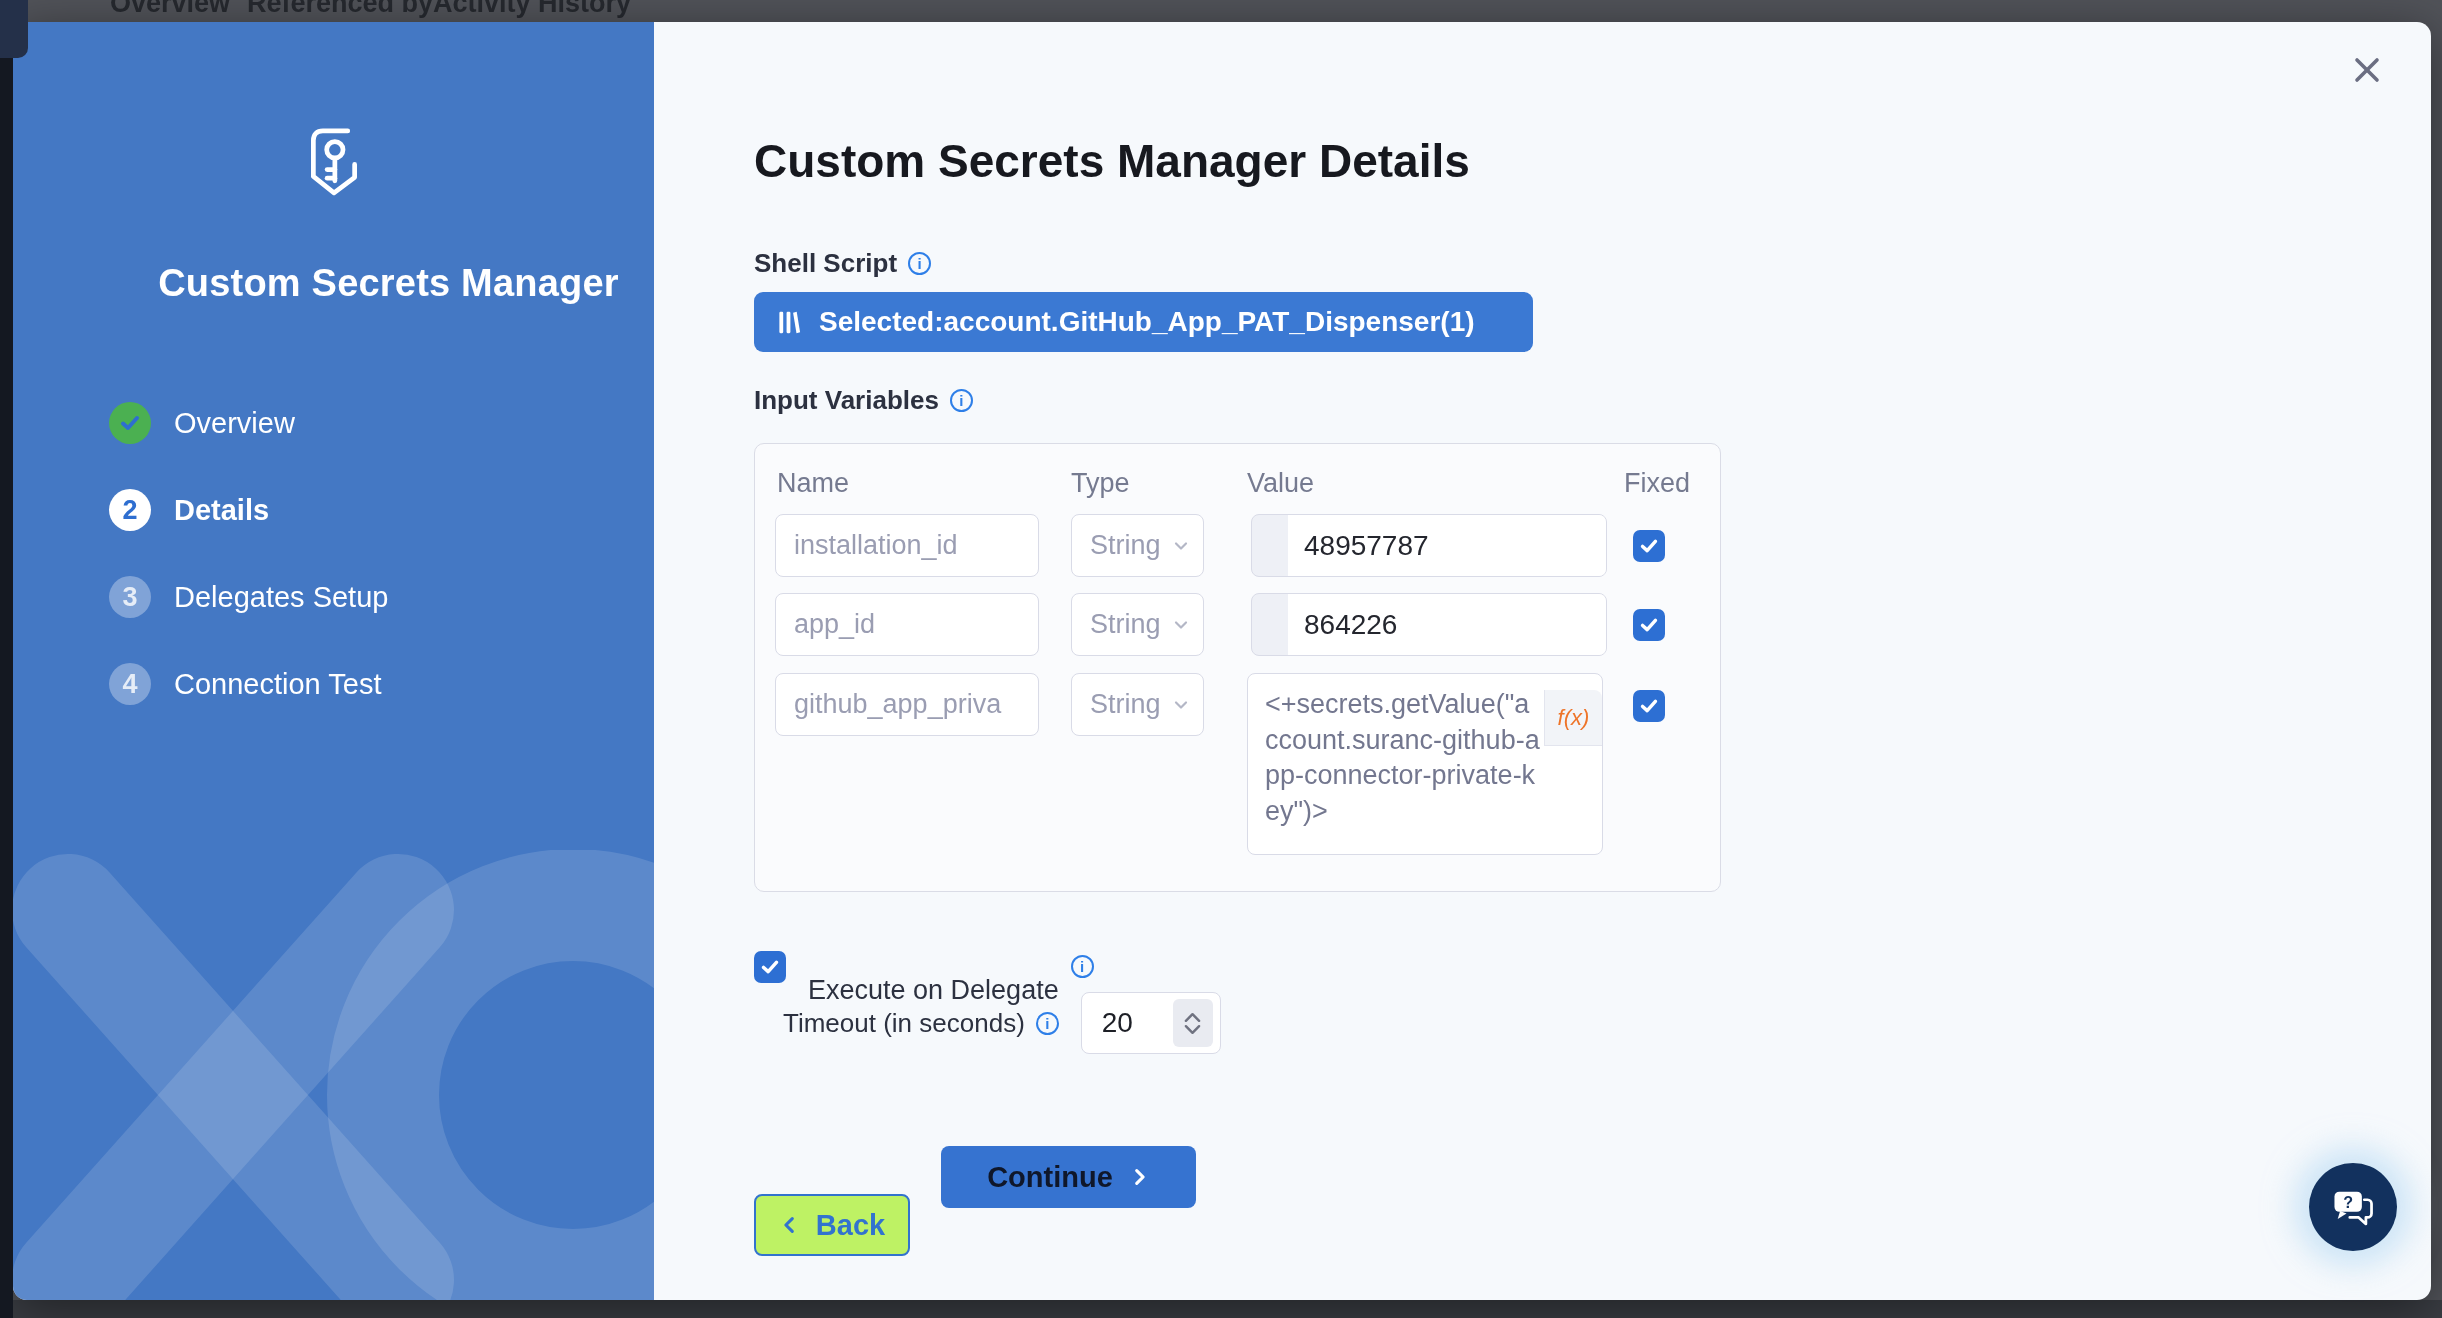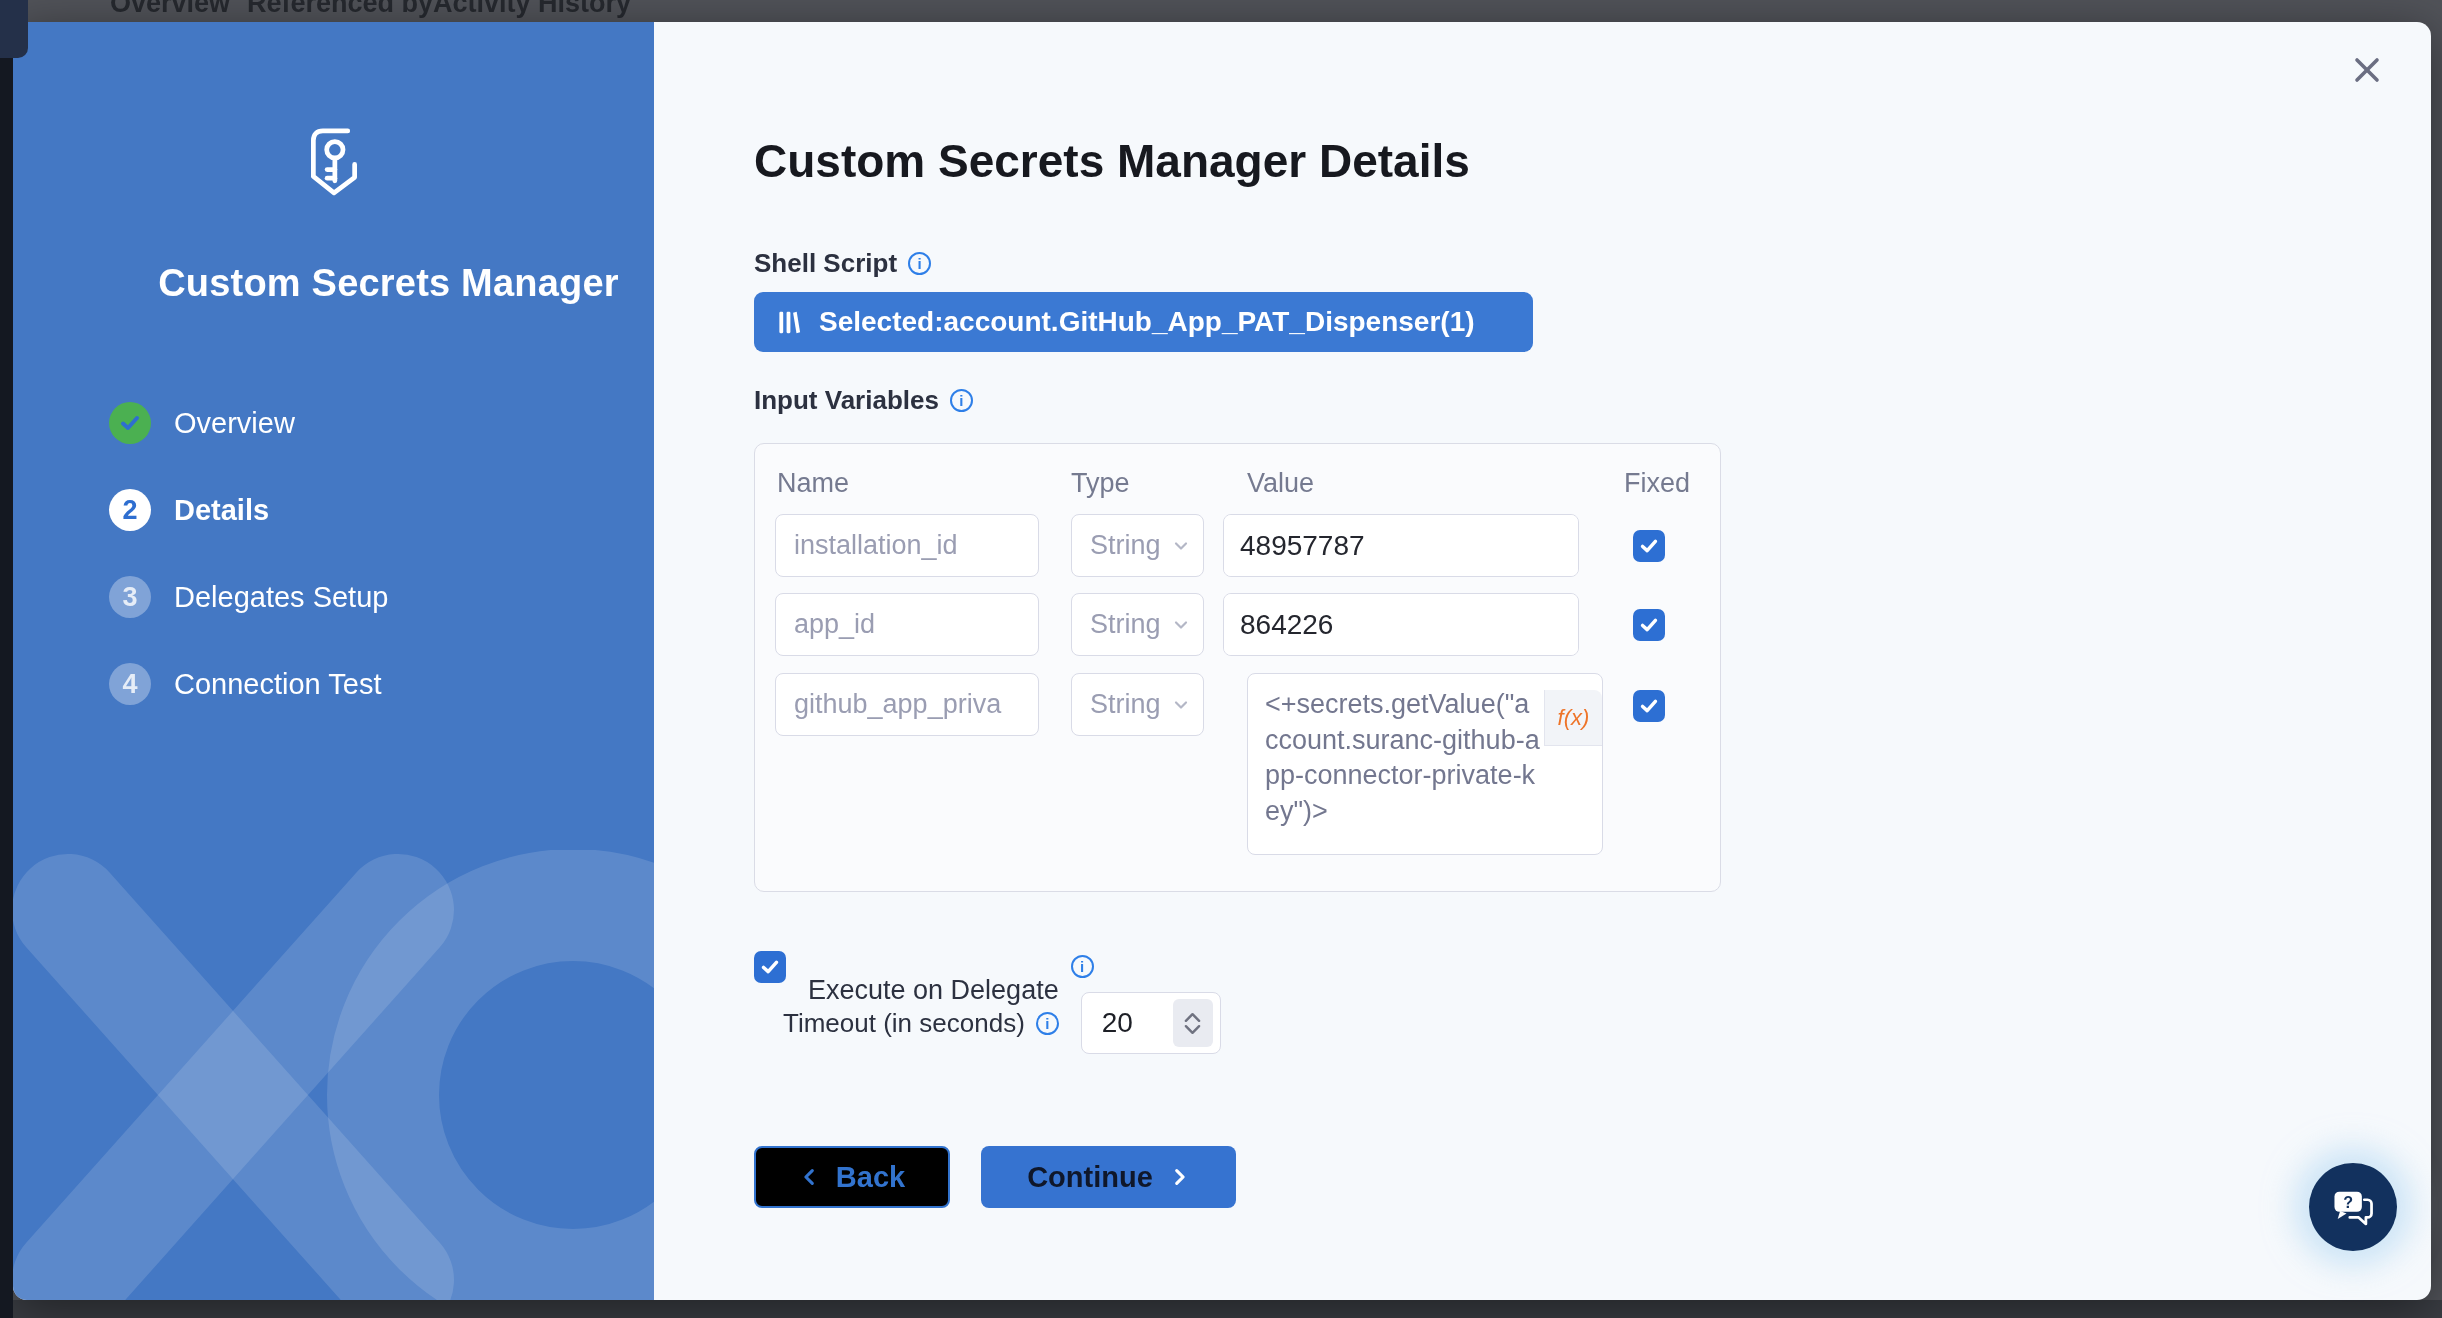--- a/index.html
+++ b/index.html
@@ -54,22 +54,22 @@
   .panel { position:absolute; left:741px; top:421px; width:967px; height:449px; background:#fafbfd;
            border:1.5px solid #dadce6; border-radius:10px; }
   .col-head { position:absolute; top:24px; font-size:27px; color:#757a90; }
   .head-name { left:22px; } .head-type { left:316px; } .head-value { left:492px; } .head-fixed { left:869px; }
   .cell-input { position:absolute; height:63px; background:#ffffff; border:1.5px solid #d9dbe7; border-radius:8px;
                 font-size:27px; color:#9a9db2; padding:0 18px; font-family:"Liberation Sans",sans-serif; }
   .name-col { left:20px; width:264px; }
   .type-col { left:316px; width:133px; display:flex; align-items:center; justify-content:space-between;
               padding:0 12px 0 18px; cursor:pointer; }
   .r1 { top:70px; } .r2 { top:149px; } .r3 { top:229px; }
-  .value-group { position:absolute; left:468px; width:356px; height:63px; border:1.5px solid #d9dbe7;
-                 border-radius:8px; background:#eef0f6; overflow:hidden; display:flex; }
+  .value-group { position:absolute; left:496px; width:356px; height:63px; border:1.5px solid #d9dbe7;
+                 border-radius:8px; background:#eef0f6; overflow:hidden; display:flex;padding-left:36px; }
   .value-input { flex:1; border:none; outline:none; background:#ffffff; border-right:1.5px solid #dfe1ea;
                  font-size:28px; color:#24262e; padding:0 16px; font-family:"Liberation Sans",sans-serif; }
   .expr-box { position:absolute; left:492px; top:229px; width:356px; height:182px; background:#ffffff;
               border:1.5px solid #d9dbe7; border-radius:8px; }
   .fx-tab { position:absolute; right:0; top:16px; width:58px; height:56px; background:#f2f4f8;
             border-left:1.5px solid #e3e5ee; border-bottom:1.5px solid #e3e5ee; border-radius:0 8px 0 0;
             display:flex; align-items:center; justify-content:center; font-size:22px; font-style:italic;
             color:#ee7429; cursor:pointer; }
   .expr-text { padding:13px 62px 13px 17px; font-size:27px; line-height:35.5px; color:#73778f; word-break:break-all; }
   .checkbox { width:32px; height:32px; border-radius:7px; background:#2d6fd3; display:flex; align-items:center;
@@ -85,21 +85,21 @@
   .timeout-box { margin-left:22px; width:140px; height:62px; background:#ffffff; border:1.5px solid #d9dbe7;
                  border-radius:8px; display:flex; align-items:center; }
   .timeout-value { flex:1; border:none; outline:none; width:60px; font-size:28px; color:#1d1f26; padding-left:20px;
                    font-family:"Liberation Sans",sans-serif; background:transparent; }
   .stepper { width:40px; height:48px; margin-right:7px; background:#e9ebf1; border-radius:6px; display:flex;
              flex-direction:column; align-items:center; justify-content:center; gap:1px; cursor:pointer; }
 
   .buttons-row { position:absolute; left:741px; top:1124px; display:flex; }
   .btn { height:62px; border-radius:8px; display:flex; align-items:center; justify-content:center; gap:15px;
          font-size:29px; font-weight:700; cursor:pointer; }
-  .btn-back { width:196px; background:#000000; border:2px solid #3273ce; color:#3273ce; }
+  .btn-back { width:156px; background:#bef264; border:2px solid #3273ce; color:#3273ce;margin-top:48px; }
   .btn-continue { width:255px; background:#3673d0; color:#0f172a; margin-left:31px; border:none; }
 
   .chat-btn { position:absolute; left:2296px; top:1141px; width:88px; height:88px; border-radius:50%;
               background:#12315e; display:flex; align-items:center; justify-content:center; cursor:pointer;
               box-shadow:0 0 30px 16px rgba(173,214,243,.55); }
 </style>
 </head>
 <body>
 
 <div class="tabbar">

